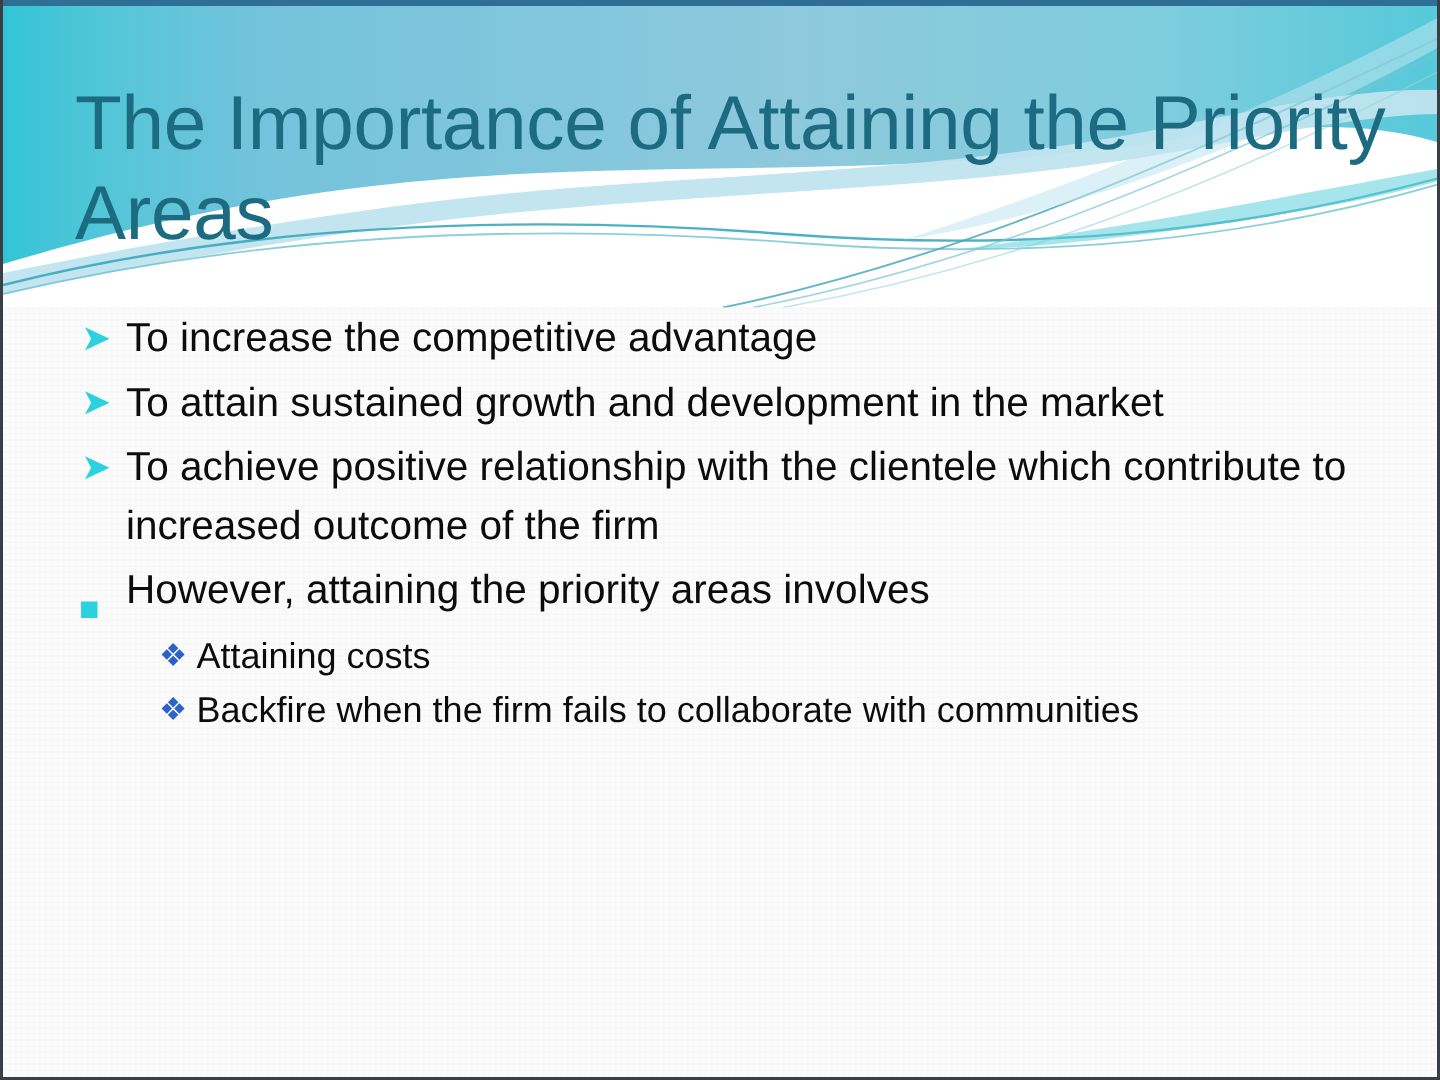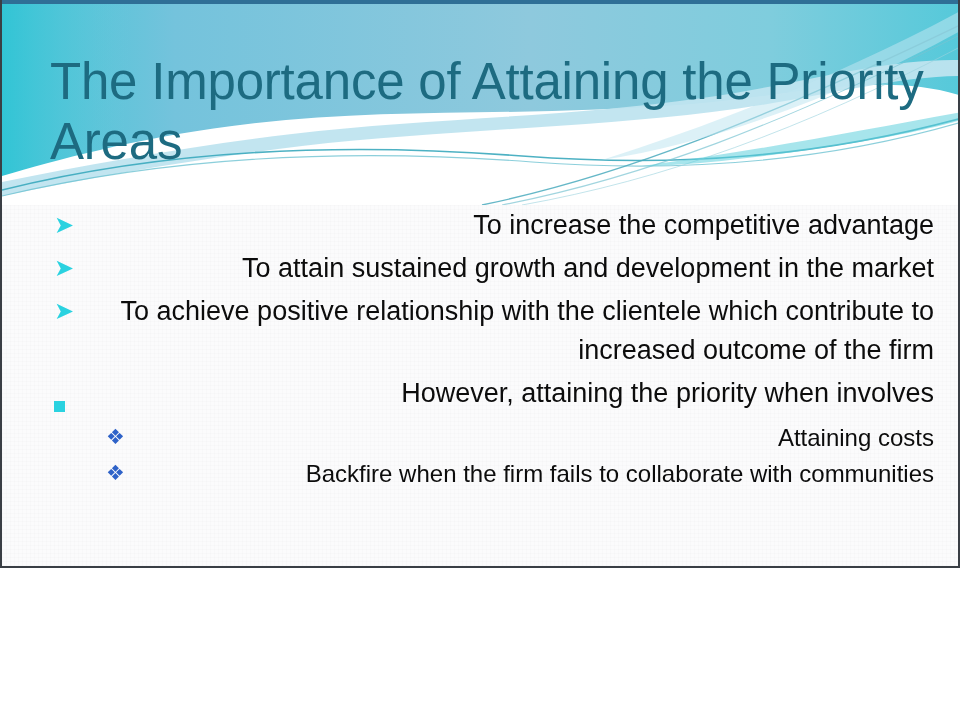--- a/index.html
+++ b/index.html
@@ -10,21 +10,21 @@
   body {
     width: 960px;
     height: 720px;
     overflow: hidden;
     font-family: "Liberation Sans", sans-serif;
   }
 
   .slide {
     position: relative;
     width: 960px;
-    height: 568px;
+    height: 720px;
     box-sizing: border-box;
     background: #fbfbfc;
     border-left: 2px solid #3a3f45;
     border-right: 2px solid #3a3f45;
     border-bottom: 2px solid #3a3f45;
     overflow: hidden;
   }
 
   
   .slide-texture {
@@ -84,21 +84,20 @@
   }
 
   .bullet-marker {
     flex: 0 0 auto;
     display: inline-block;
     text-align: left;
     line-height: 1;
   }
   .bullet-text {
     flex: 1 1 auto;
-    text-align: right;
   }
 
   
   .level-1 {
     font-size: 27px;
     line-height: 1.44;
     margin-bottom: 4px;
     padding-left: 0px;
   }
   .level-1 .bullet-marker {
@@ -238,21 +237,21 @@
       <span class="bullet-text">To attain sustained growth and development in the market</span>
     </div>
 
     <div class="bullet level-1">
       <span class="bullet-marker arrow-glyph">➤</span>
       <span class="bullet-text">To achieve positive relationship with the clientele which contribute to increased outcome of the firm</span>
     </div>
 
     <div class="bullet level-1b">
       <span class="bullet-marker"><span class="sq"></span></span>
-      <span class="bullet-text">However, attaining the priority when involves</span>
+      <span class="bullet-text">However, attaining the priority areas involves</span>
     </div>
 
     <div class="bullet level-2">
       <span class="bullet-marker diamond-glyph">❖</span>
       <span class="bullet-text">Attaining costs</span>
     </div>
 
     <div class="bullet level-2">
       <span class="bullet-marker diamond-glyph">❖</span>
       <span class="bullet-text">Backfire when the firm fails to collaborate with communities</span>

